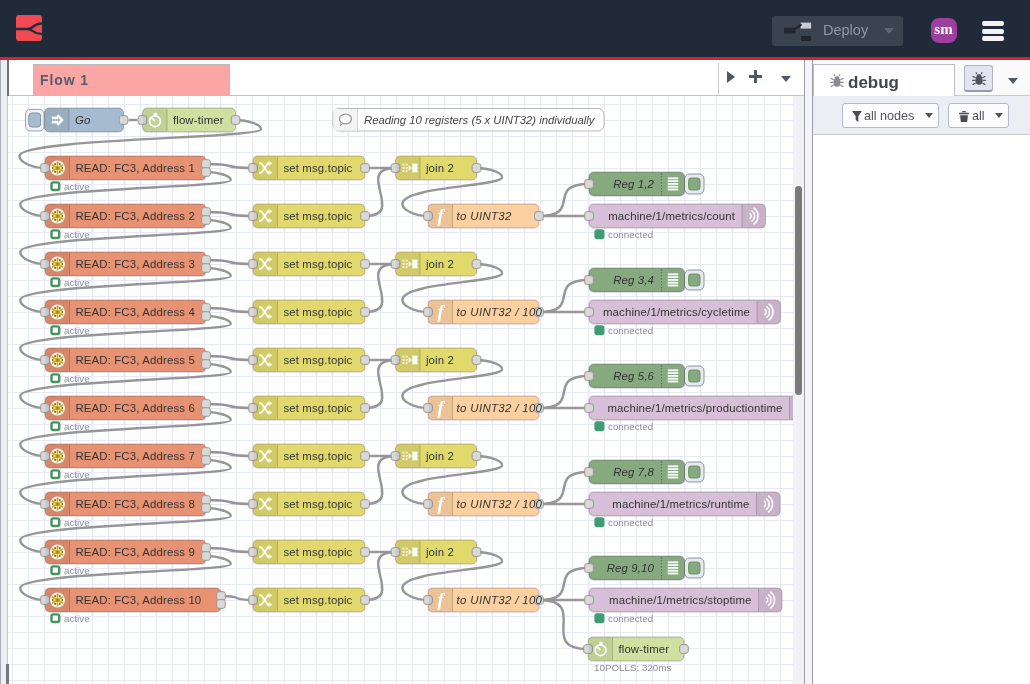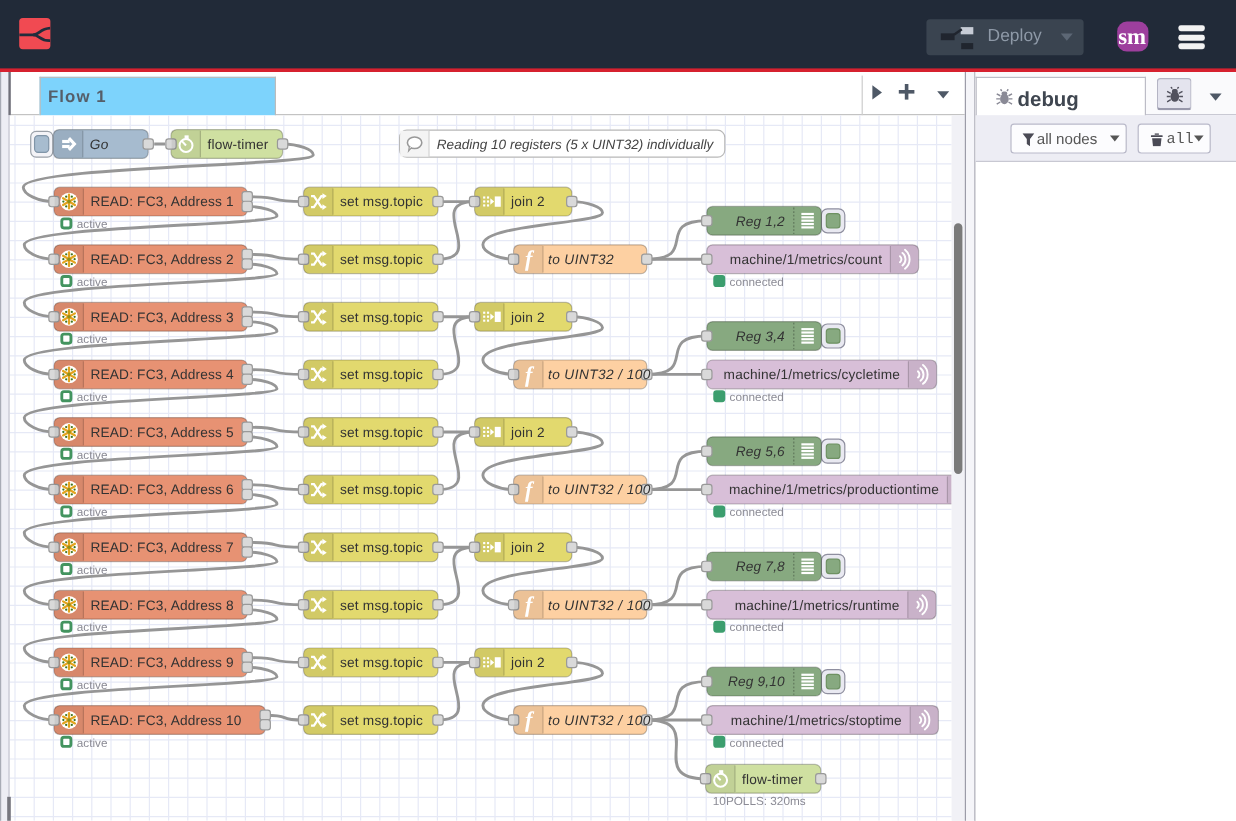--- a/index.html
+++ b/index.html
@@ -5,46 +5,46 @@
 #header { position:absolute; left:0; top:0; width:1030px; height:58px; background:#212a38; }
 #logo { position:absolute; left:16px; top:15px; width:26px; height:26px; border-radius:3px; background:#f14a52; }
 #title { position:absolute; left:55px; top:19px; font-size:18px; color:#e6eaed; letter-spacing:0.45px; }
 #deploy { position:absolute; left:772px; top:16px; width:131px; height:30px; background:#3a4450; border-radius:3px; }
 #deploy span { position:absolute; left:51px; top:6px; font-size:14.5px; color:#8e99a7; }
 #redline { position:absolute; left:0; top:57.4px; width:1030px; height:2.6px; background:#d6212f; }
 #palette { position:absolute; left:0; top:60px; width:8px; height:624px; background:#ededf4; border-left:1px solid #a8abb5; }
 #palscroll { position:absolute; left:6.4px; top:664px; width:2.2px; height:20px; background:#76767e; }
 #tabbar { position:absolute; left:9px; top:60px; width:795px; height:36px; background:#fff; }
 #tabline { position:absolute; left:230px; top:95px; width:574px; height:1px; background:#c3c3c3; }
-#flowtab { position:absolute; left:33px; top:64px; width:197px; height:32px; background:#7dd3fc; border:1px solid #bcbcbc; border-bottom:none; }
+#flowtab { position:absolute; left:33px; top:64px; width:197px; height:32px; background:#fca5a5; border:1px solid #bcbcbc; border-bottom:none; }
 #flowtab span { position:absolute; left:6px; top:7px; font-size:14px; letter-spacing:0.9px; font-weight:bold; color:#555e69; }
 #tbsep { position:absolute; left:718px; top:63px; width:1px; height:33px; background:#ccc; }
 #play { position:absolute; left:727px; top:71px; width:0; height:0; border-left:8px solid #4e5866; border-top:6.5px solid transparent; border-bottom:6.5px solid transparent; }
 #plus { position:absolute; left:749px; top:70px; width:13px; height:13px; }
 #plus:before { content:""; position:absolute; left:5px; top:0; width:3px; height:13px; background:#4e5866; }
 #plus:after { content:""; position:absolute; left:0; top:5px; width:13px; height:3px; background:#4e5866; }
 #chev1 { position:absolute; left:781px; top:76px; width:0; height:0; border-top:6px solid #4e5866; border-left:5px solid transparent; border-right:5px solid transparent; }
 #vscroll { position:absolute; left:793px; top:96px; width:11px; height:588px; background:#f1f1f6; }
 #vthumb { position:absolute; left:795px; top:186px; width:7px; height:209px; background:#7a7a7a; border-radius:3.5px; }
 #sep { position:absolute; left:804px; top:60px; width:9.4px; height:624px; background:#f5f5f9; border-left:1px solid #9c9ca8; border-right:1px solid #9c9ca8; }
 #sidebar { position:absolute; left:813.4px; top:60px; width:216.6px; height:624px; background:#fff; }
 #sbtabs { position:absolute; left:813.4px; top:60px; width:216.6px; height:36px; background:#fafafc; border-bottom:1px solid #c9c9d3; }
 #dbgtab { position:absolute; left:813px; top:64px; width:142px; height:33px; background:#fff; border:1px solid #bcbcc6; border-bottom:none; }
 #dbgtab span { position:absolute; left:34px; top:8px; font-size:17px; font-weight:bold; color:#3f4650; }
 #dbgbtn { position:absolute; left:964px; top:65px; width:29px; height:27px; background:#e4e4ee; border:1px solid #b4b4c4; border-bottom:2px solid #9898ab; border-radius:3px; }
 #chev2 { position:absolute; left:1008px; top:78px; width:0; height:0; border-top:6px solid #4e5866; border-left:5px solid transparent; border-right:5px solid transparent; }
 #sbtool { position:absolute; left:813.4px; top:96px; width:216.6px; height:39px; background:#ededf4; border-bottom:1px solid #c8c8d2; }
 .sbbtn { position:absolute; top:103px; height:25px; background:#fcfcfe; border:1px solid #b9b9c9; border-radius:3px; color:#555; font-size:12.6px; }
 #fbtn { left:842px; width:97px; }
 #fbtn span { position:absolute; left:21px; top:5px; }
-#tbtn { left:948px; width:61px;font-family:Liberation Mono, monospace; }
+#tbtn { left:948px; width:61px; }
 #tbtn span { position:absolute; left:23px; top:5px; }
 .chevsm { position:absolute; top:9px; width:0; height:0; border-top:5.5px solid #555; border-left:4.5px solid transparent; border-right:4.5px solid transparent; }
 #avatar { position:absolute; left:930.5px; top:17.8px; width:26px; height:25px; border-radius:8px; background:#9d3f9d; }
-#avatar span { position:absolute; width:26px; text-align:center; top:3px; font-size:19px; font-weight:bold; color:#fff; font-family:"Liberation Serif",serif; }
+#avatar span { position:absolute; width:26px; text-align:center; top:3px; font-size:15px; font-weight:bold; color:#fff; font-family:"Liberation Serif",serif; }
 .hbar { position:absolute; left:982px; width:22.2px; height:5px; border-radius:2px; background:#f2f2f2; }
 </style></head>
 <body>
 <div id="header">
   <div id="logo"><svg width="26" height="26" viewBox="0 0 26 26">
         <g stroke="#222d3c" stroke-width="2.3" fill="none">
           <path d="M0 14 L11.5 14 C17.5 14 16.5 8.8 26 8.4"></path>
           <path d="M11.5 14 C17.5 14 16.5 19.2 26 18.8"></path>
         </g>
       </svg></div>

